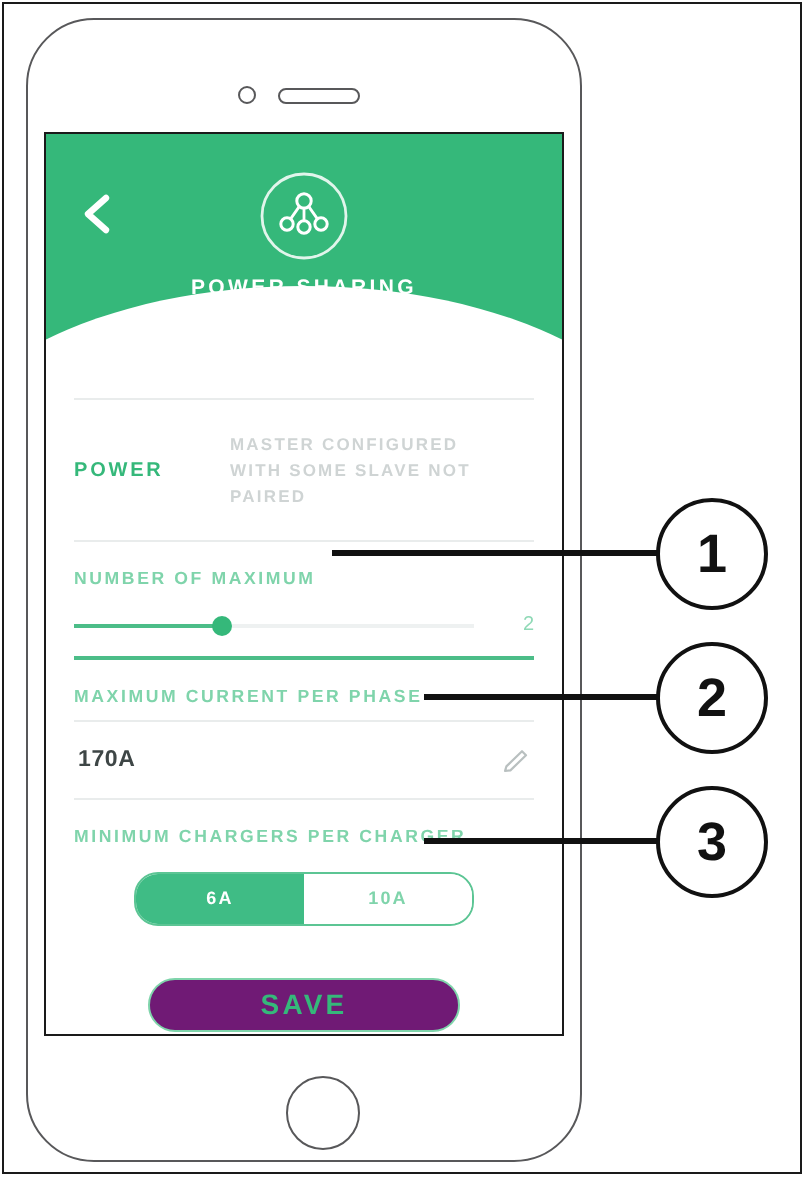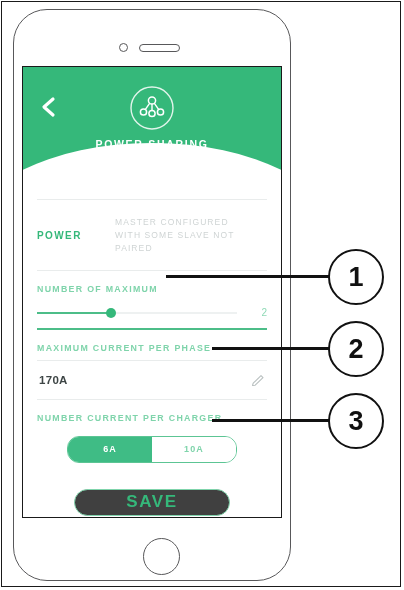--- a/index.html
+++ b/index.html
@@ -154,21 +154,21 @@
     color: #35b87a;
     font-size: 10px;
     font-weight: bold;
     letter-spacing: 1.4px;
     width: 78px;
     flex: 0 0 78px;
   }
   .status-value {
     color: #cfd4d4;
     font-size: 8.5px;
-    font-weight: normal;
+    font-weight: bold;
     letter-spacing: 1.1px;
     line-height: 1.5;
   }
 
   .section {
     padding-top: 13px;
   }
   .section-label {
     color: #7fd4ab;
     font-size: 8.8px;
@@ -279,23 +279,23 @@
   .save-wrap {
     display: flex;
     justify-content: center;
     padding-top: 26px;
   }
   .save-btn {
     width: 156px;
     height: 27px;
     border: 1.6px solid #7fd4ab;
     border-radius: 14px;
-    background: #404040;
+    background: #701a75;
     color: #35b87a;
-    font-size: 17px;
+    font-size: 14px;
     font-weight: bold;
     letter-spacing: 1.6px;
     display: flex;
     align-items: center;
     justify-content: center;
     cursor: pointer;
     box-sizing: border-box;
   }
 
   
@@ -408,21 +408,21 @@
             <svg viewBox="0 0 15 15" width="15" height="15" aria-hidden="true">
               <path d="M2.5 12.5 L3.2 10.2 L11.0 2.6 L13.0 4.6 L5.2 12.2 Z" fill="none" stroke="#b9c0c0" stroke-width="1.1" stroke-linejoin="round"></path>
             </svg>
           </div>
         </div>
 
         <div class="divider"></div>
       </div>
 
       <div class="section">
-        <div class="section-label">NUMBER CURRENT PER CHARGER</div>
+        <div class="section-label">MINIMUM CHARGERS PER CHARGER</div>
 
         <div class="segmented">
           <div class="seg active">6A</div>
           <div class="seg inactive">10A</div>
         </div>
       </div>
 
       <div class="save-wrap">
         <div class="save-btn">SAVE</div>
       </div>

